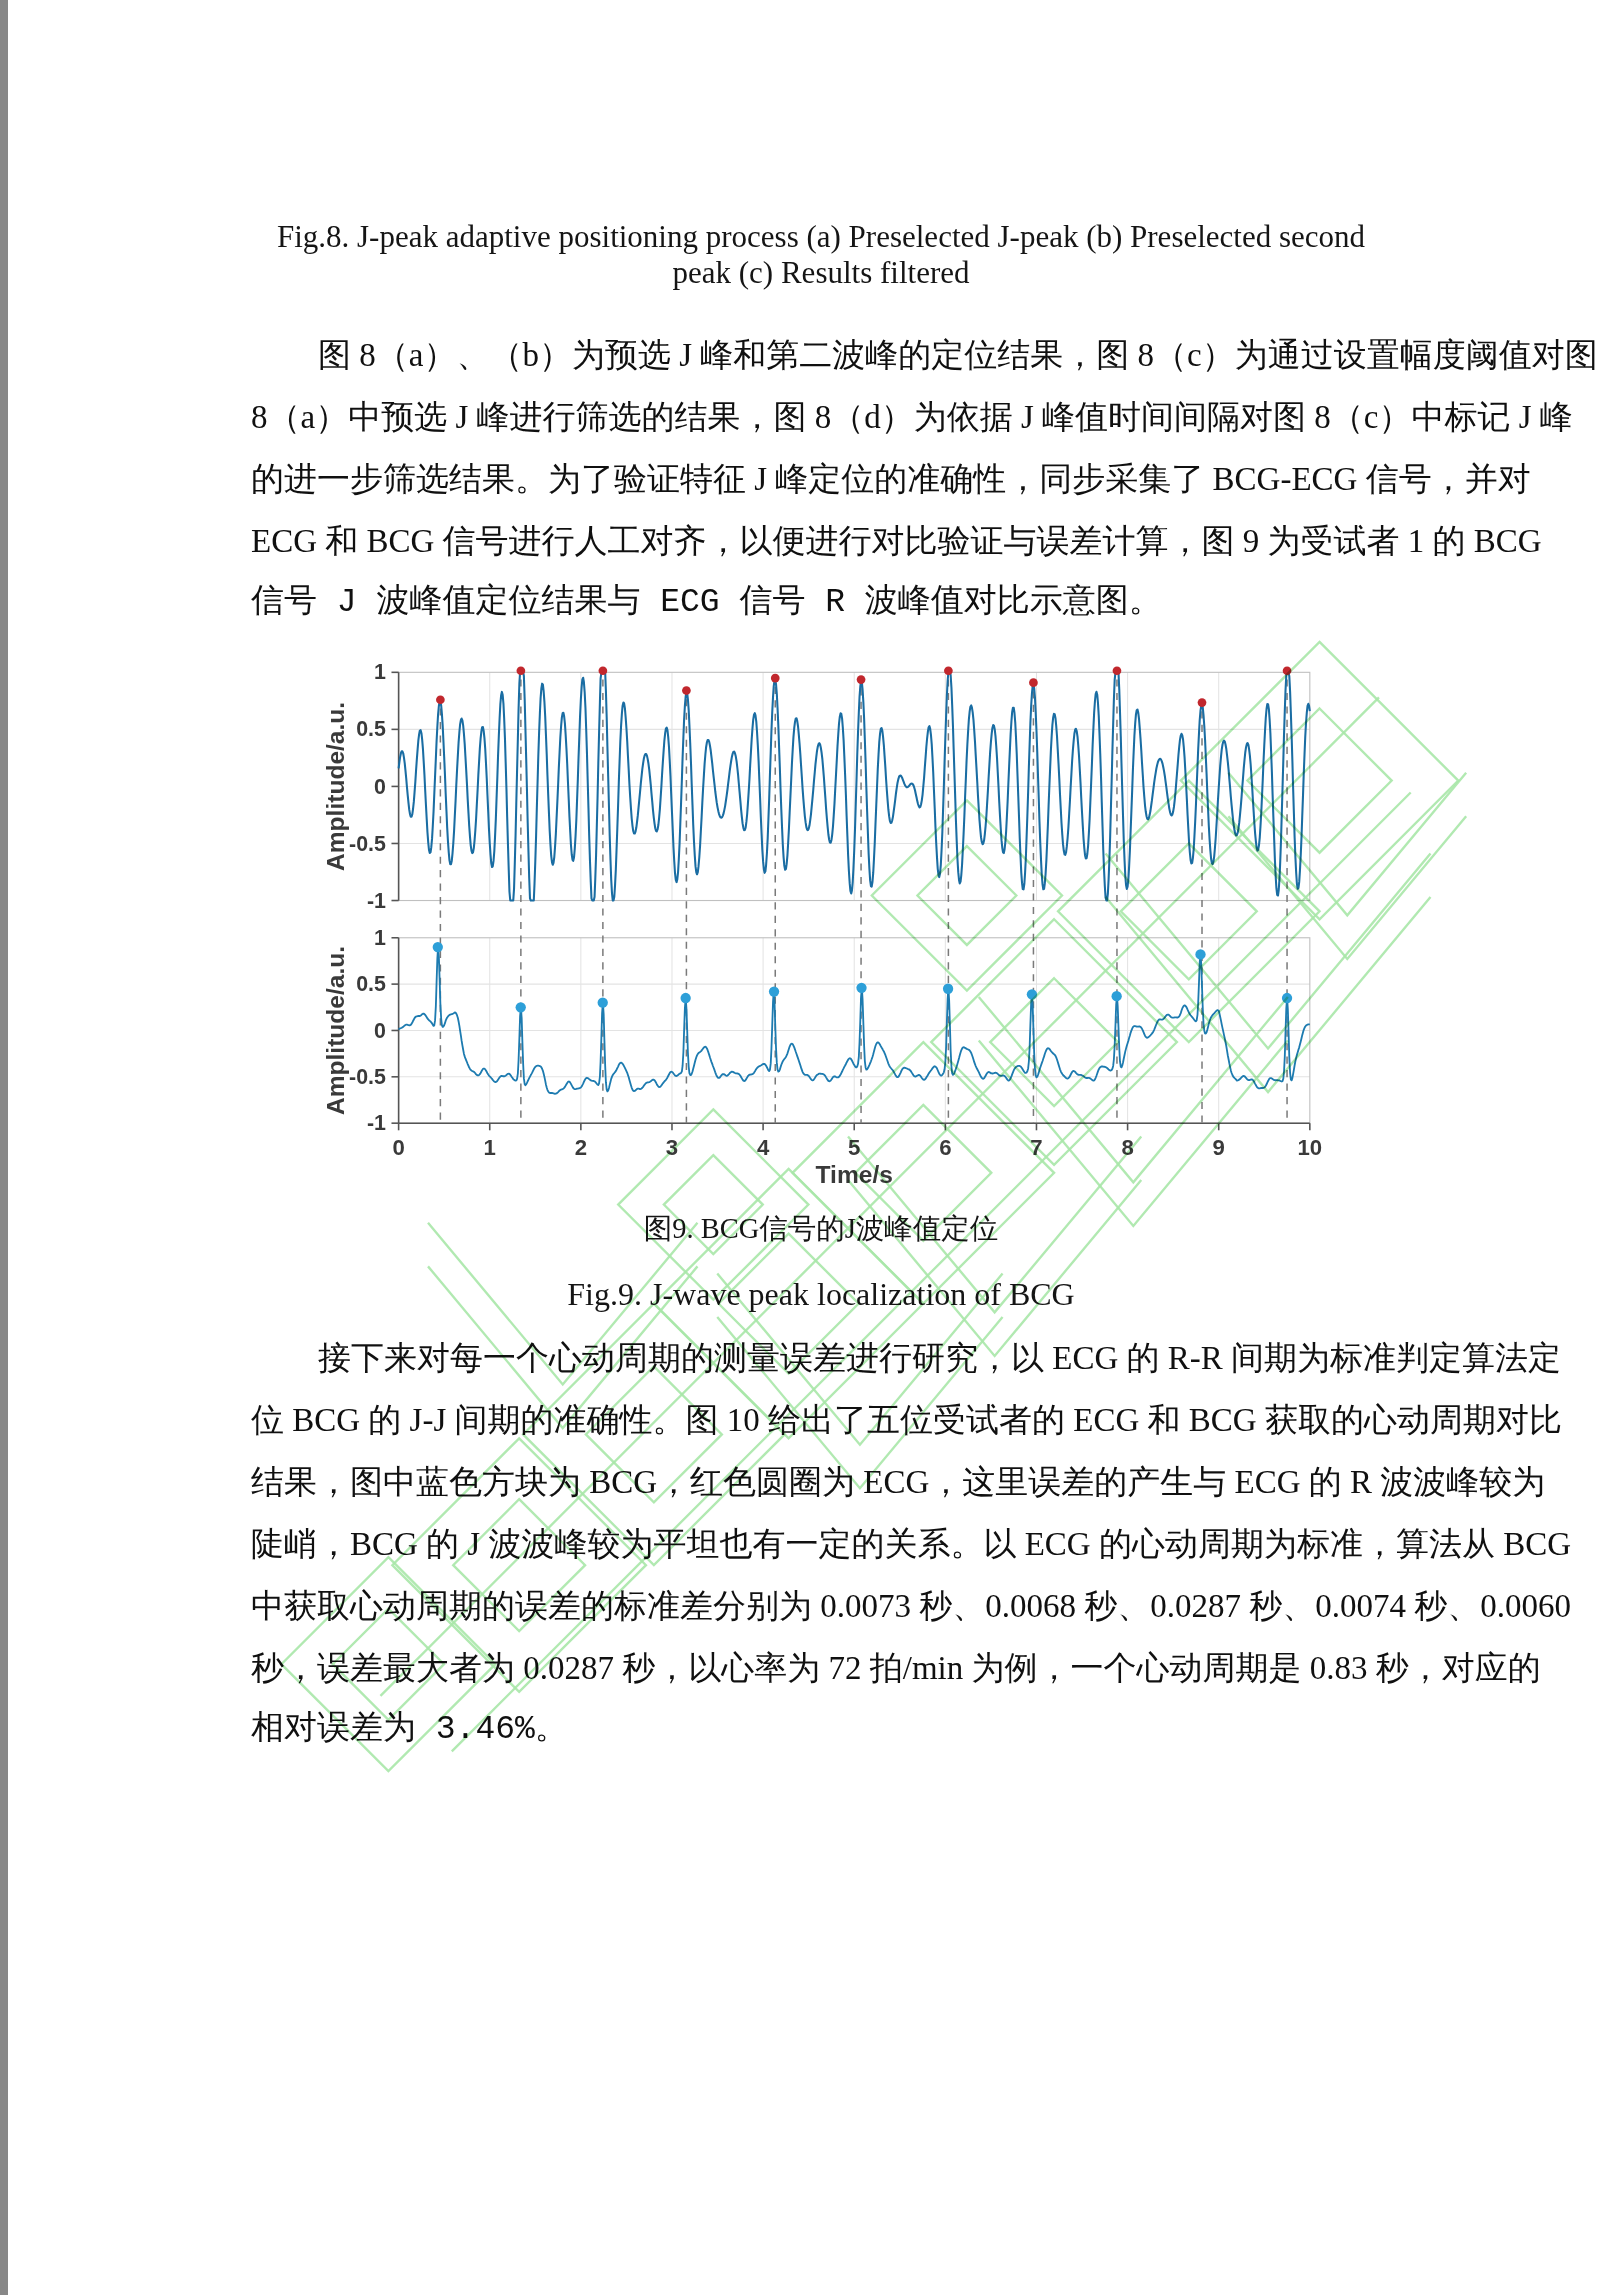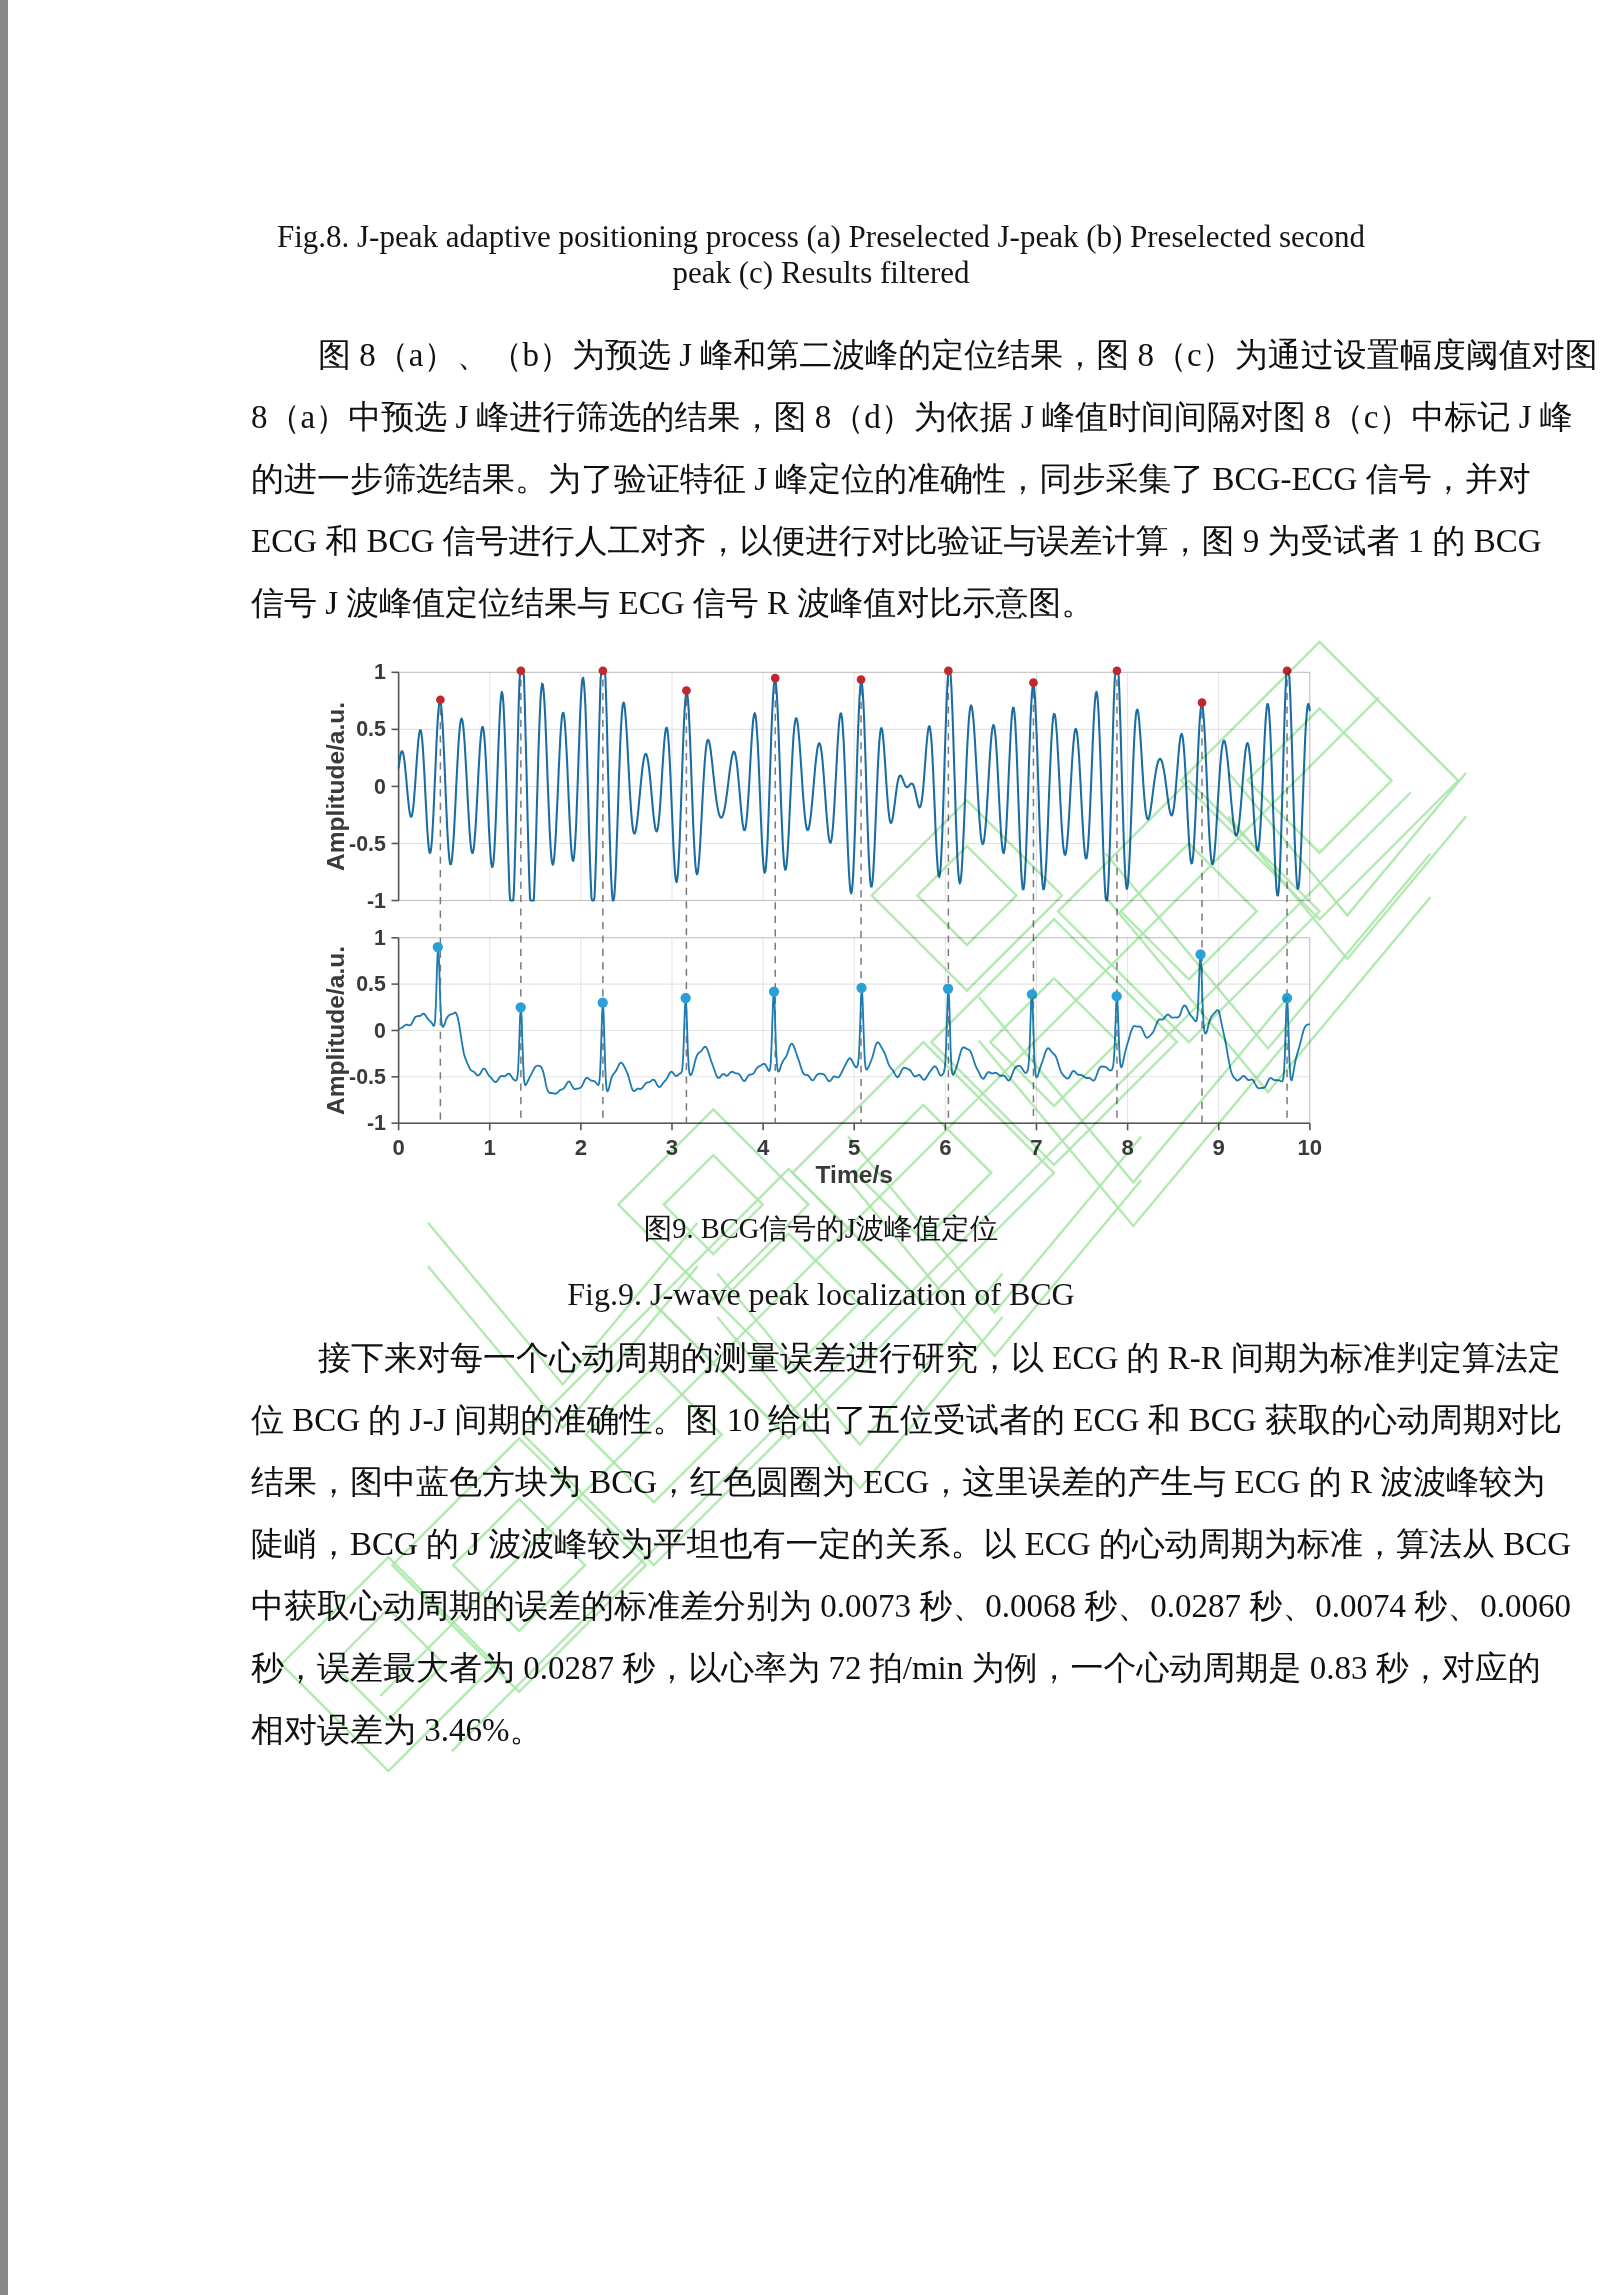--- a/index.html
+++ b/index.html
@@ -19,21 +19,21 @@
   .fig9en{top:1276px;font-size:32px;}
   .para{position:absolute;left:243px;width:1140px;font-size:33px;color:#101010;}
   .p1{top:324px;}
   .p2{top:1327px;}
   .pline{
     height:62px;line-height:62px;
     text-align:justify;text-align-last:justify;
     white-space:nowrap;
   }
   .pline.indent{text-indent:67px;}
-  .pline.last{text-align-last:left;}
+  .pline.last{text-align-last:left;font-family:Liberation Mono, monospace;}
   #fig-svg{position:absolute;left:309px;top:646px;width:1038px;height:555px;}
   #wm-svg{
     position:absolute;left:0;top:0;width:1623px;height:2295px;
     pointer-events:none;mix-blend-mode:multiply;z-index:5;
   }
 </style>
 </head>
 <body>
 
 <div class="page">

